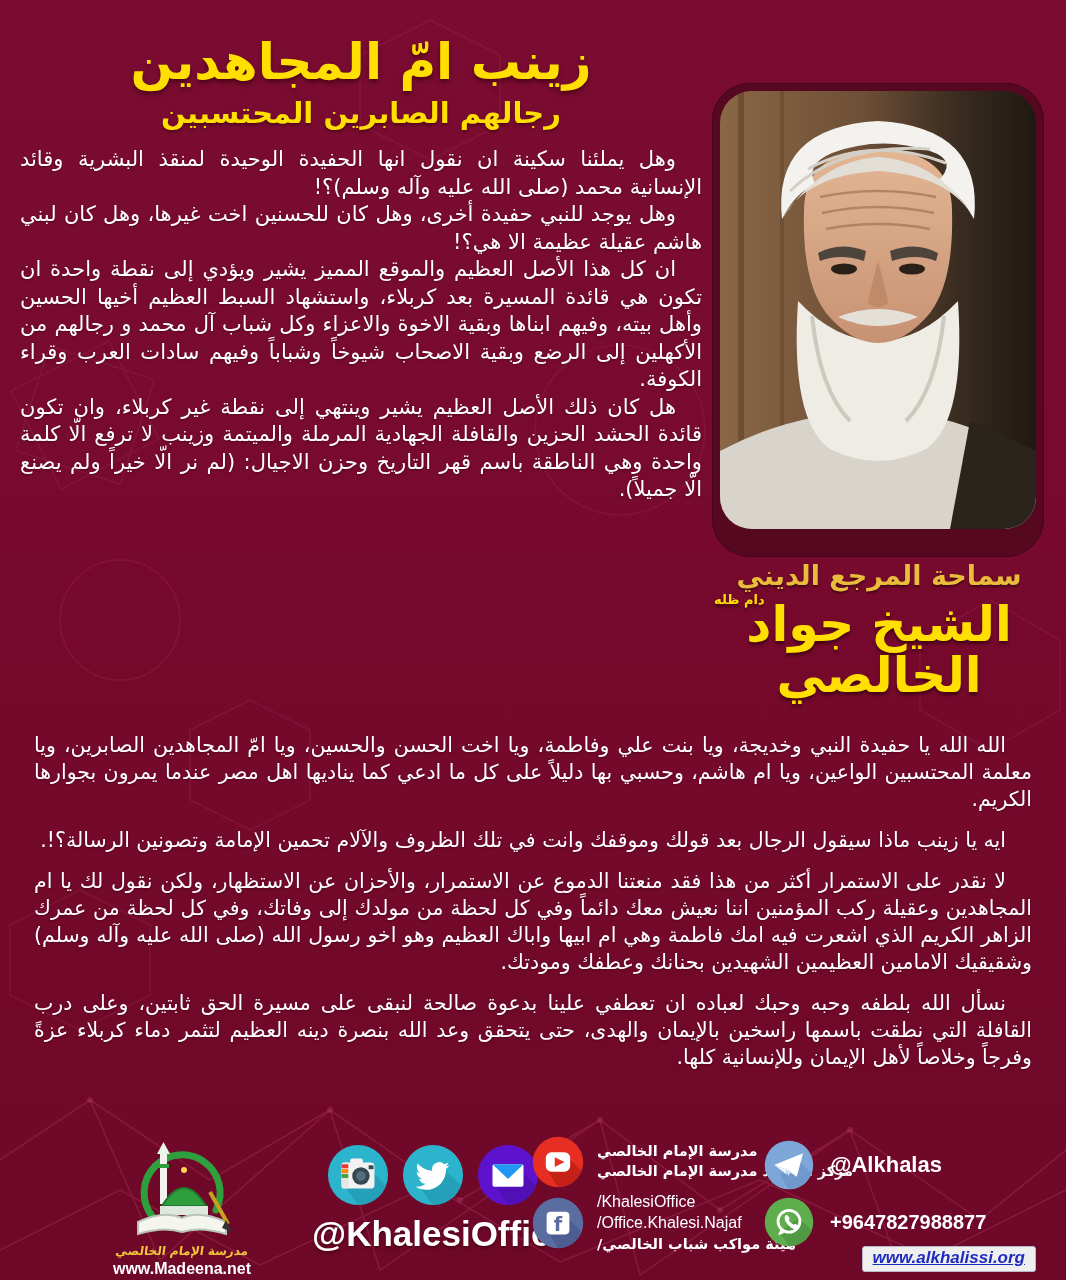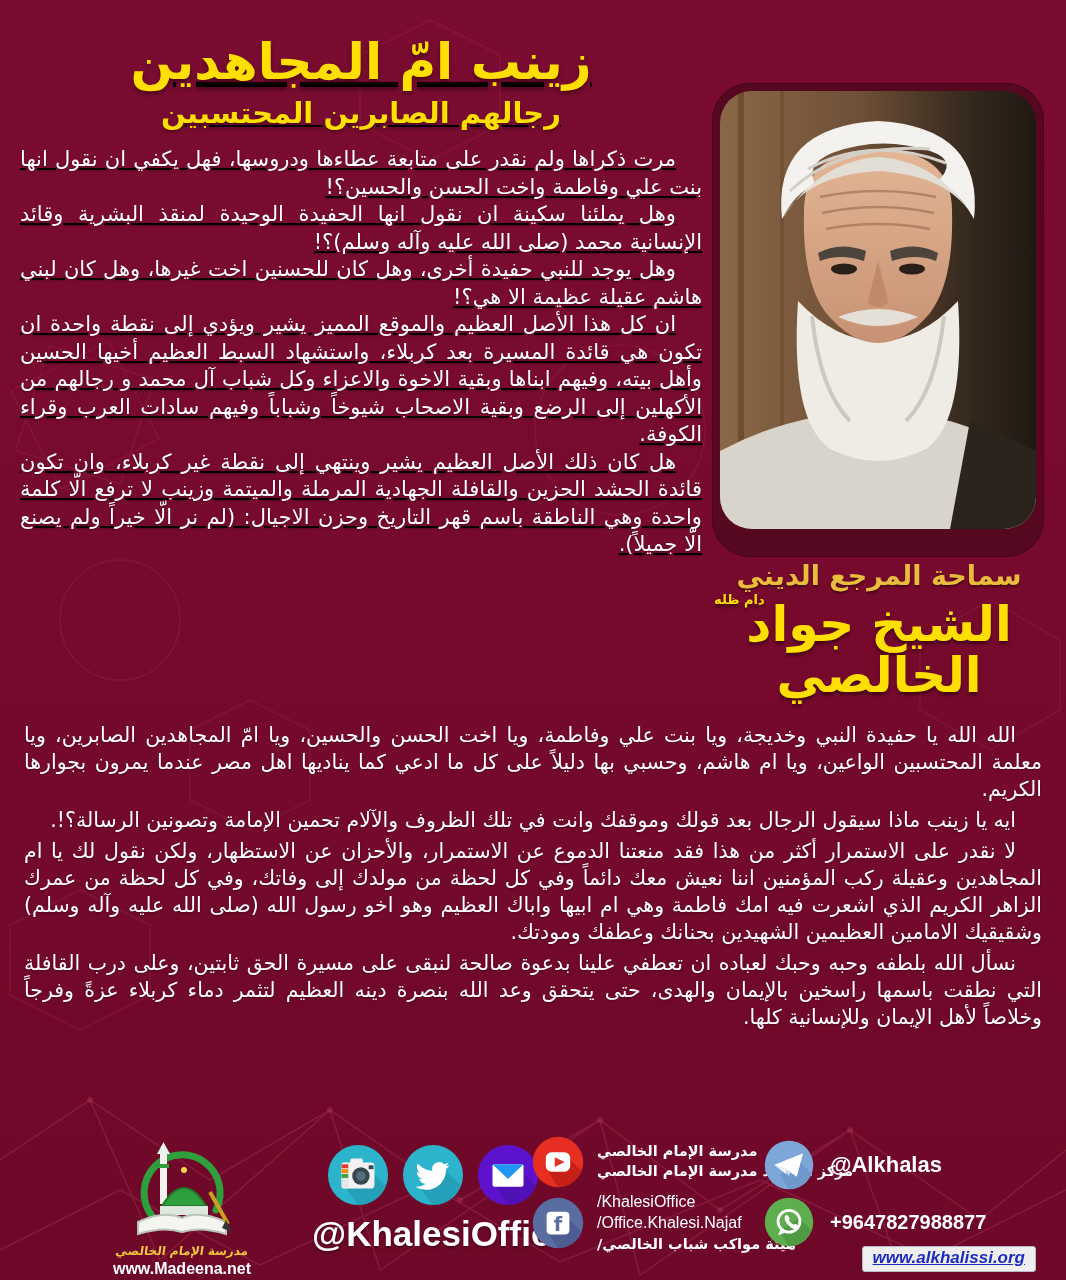--- a/index.html
+++ b/index.html
@@ -6,21 +6,21 @@
   .poster{
     position:relative;width:1066px;height:1280px;overflow:hidden;
     background:linear-gradient(180deg,#7b0c31 0%,#75092c 55%,#6e0828 100%);
     font-family:"DejaVu Sans",sans-serif;direction:rtl;
   }
   .pattern{position:absolute;inset:0;z-index:0;pointer-events:none;}
   .content{position:relative;z-index:1;width:100%;height:100%;}
 
   
   .top-section{position:relative;height:716px;}
-  .col-text{position:absolute;top:34px;left:20px;width:682px;text-decoration:underline;}
+  .col-text{position:absolute;top:34px;left:20px;width:682px;}
   .main-title{font-size:50px;font-weight:bold;color:#ffdf00;text-align:center;
     line-height:1.12;text-shadow:0 3px 4px rgba(40,0,10,.55);margin:0;}
   .sub-title{font-size:29px;font-weight:bold;color:#ffdf00;text-align:center;
     margin:6px 0 16px 0;text-shadow:0 2px 3px rgba(40,0,10,.5);}
   .col-text p{font-size:21px;line-height:27.5px;color:#ffffff;text-align:justify;
     margin:0;text-indent:26px;text-shadow:0 1px 2px rgba(40,0,10,.4);}
 
   
   .photo-card{position:absolute;top:83px;right:22px;width:332px;height:474px;
     background:#55081f;border-radius:38px;box-shadow:0 0 0 1px #46061a inset;}
@@ -32,21 +32,21 @@
   .calligraphy{position:absolute;top:560px;right:4px;width:366px;text-align:center;}
   .callig-1{color:#e9bc3b;font-size:27px;font-weight:bold;letter-spacing:1px;
     text-shadow:0 2px 2px rgba(40,0,10,.6);}
   .callig-2{position:relative;color:#ffdf00;font-size:49px;font-weight:bold;
     line-height:1.05;margin-top:8px;text-shadow:0 3px 3px rgba(40,0,10,.6);}
   .blessing{position:absolute;top:-6px;left:18px;font-size:13px;font-weight:bold;color:#ffdf00;}
 
   
   .full-text{padding:2px 20px 0 20px;}
   .full-text p{font-size:20.5px;line-height:27px;color:#ffffff;text-align:justify;
-    margin:4px;text-indent:26px;text-shadow:0 1px 2px rgba(40,0,10,.4);}
+    margin:14px;text-indent:26px;text-shadow:0 1px 2px rgba(40,0,10,.4);}
 
   
   .footer{position:absolute;left:0;right:0;bottom:0;height:152px;direction:ltr;}
   .madeena{position:absolute;left:98px;bottom:2px;width:168px;text-align:center;}
   .madeena-caption{font-size:12px;color:#f0c53a;font-weight:bold;transform:skewX(-8deg);
     margin-top:-4px;}
   .madeena-site{color:#ffffff;font-weight:bold;font-size:16px;margin-top:2px;
     font-family:"Liberation Sans",sans-serif;}
 
   .social-left{position:absolute;left:276px;top:16px;width:242px;text-align:center;margin-left:36px;}
@@ -103,21 +103,20 @@
     </g>
   </svg>
 
   <div class="content">
 
     <div class="top-section">
 
       <div class="col-text">
         <h1 class="main-title">زينب امّ المجاهدين</h1>
         <div class="sub-title">رجالهم الصابرين المحتسبين</div>
-        <p>مرت ذكراها ولم نقدر على متابعة عطاءها ودروسها، فهل يكفي ان نقول انها بنت علي وفاطمة واخت الحسن والحسين؟!</p>
         <p>وهل يملئنا سكينة ان نقول انها الحفيدة الوحيدة لمنقذ البشرية وقائد الإنسانية محمد (صلى الله عليه وآله وسلم)؟!</p>
         <p>وهل يوجد للنبي حفيدة أخرى، وهل كان للحسنين اخت غيرها، وهل كان لبني هاشم عقيلة عظيمة الا هي؟!</p>
         <p>ان كل هذا الأصل العظيم والموقع المميز يشير ويؤدي إلى نقطة واحدة ان تكون هي قائدة المسيرة بعد كربلاء، واستشهاد السبط العظيم أخيها الحسين وأهل بيته، وفيهم ابناها وبقية الاخوة والاعزاء وكل شباب آل محمد و رجالهم من الأكهلين إلى الرضع وبقية الاصحاب شيوخاً وشباباً وفيهم سادات العرب وقراء الكوفة.</p>
         <p>هل كان ذلك الأصل العظيم يشير وينتهي إلى نقطة غير كربلاء، وان تكون قائدة الحشد الحزين والقافلة الجهادية المرملة والميتمة وزينب لا ترفع الّا كلمة واحدة وهي الناطقة باسم قهر التاريخ وحزن الاجيال: (لم نر الّا خيراً ولم يصنع الّا جميلاً).</p>
       </div>
 
       <div class="photo-card">
         <div class="photo">
           <svg viewBox="0 0 316 438" xmlns="http://www.w3.org/2000/svg" preserveAspectRatio="none">
             <defs>

